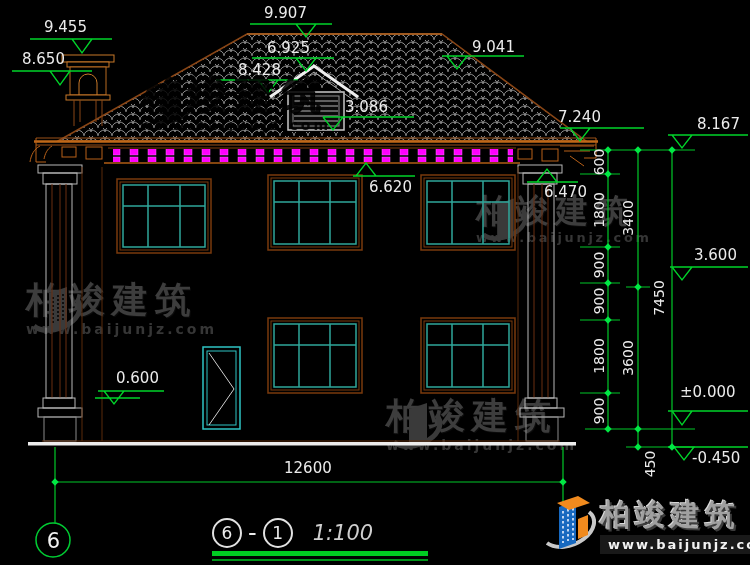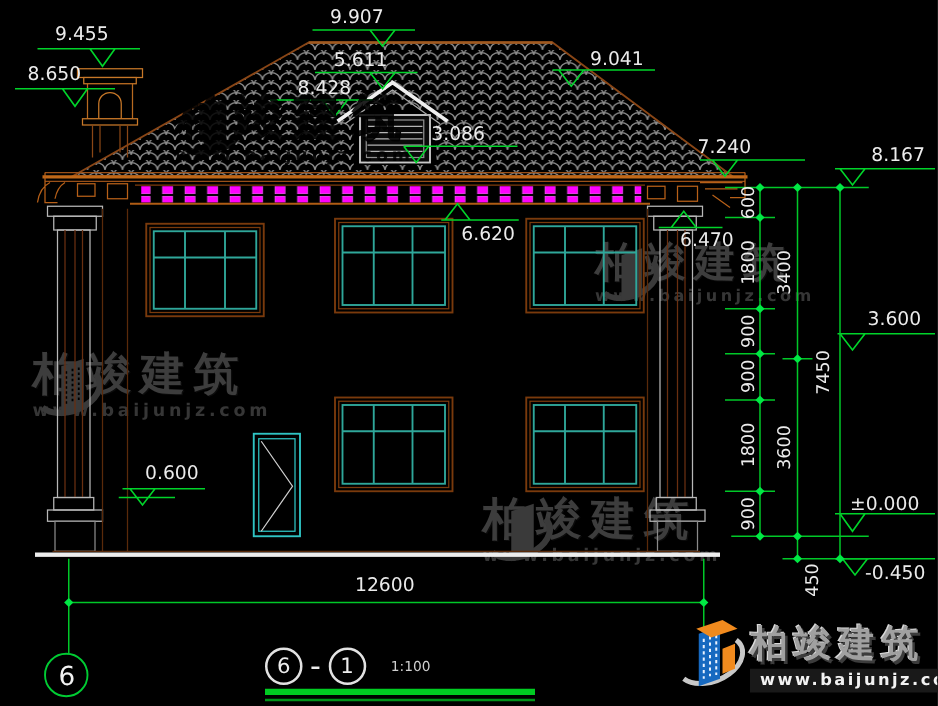--- a/index.html
+++ b/index.html
@@ -16,21 +16,21 @@
   .wm-url{font-size:14px;font-weight:bold;color:#363636;letter-spacing:3px;margin-top:3px;}
   .wm-roof .wm-brand{color:#232323;font-size:40px;}
   .wm-roof .wm-url{color:#262626;}
   .wm-roof{mix-blend-mode:multiply;}
   #title-row{position:absolute;left:212px;top:518px;display:flex;align-items:center;gap:6px;
              color:#ececec;}
   .circ{display:inline-flex;width:26px;height:26px;border:2px solid #e2e2e2;border-radius:50%;
         align-items:center;justify-content:center;font-size:17px;color:#ececec;}
   #title-name{font-size:27px;letter-spacing:2px;}
   #title-dash{font-size:24px;}
-  #title-scale{font-size:11px;color:#cfcfcf;margin-left:14px;}
+  #title-scale{font-size:21px;color:#cfcfcf;margin-left:14px;font-style:italic;}
   .bar1{position:absolute;left:212px;top:551px;width:216px;height:5px;background:#00cc22;}
   .bar2{position:absolute;left:212px;top:559px;width:216px;height:2px;background:#00941a;}
   #axis-bubble-label{position:absolute;left:37px;top:524px;width:33px;height:33px;
     display:flex;align-items:center;justify-content:center;color:#f2f2f2;font-size:21px;}
   #brand-logo{position:absolute;left:538px;top:491px;width:212px;height:72px;}
   #logo-brand{position:absolute;left:62px;top:4px;font-size:30px;font-weight:bold;color:#a0a0a0;
     letter-spacing:5px;text-shadow:2px 2px 0 #3c3c3c,-1px -1px 0 #d8d8d8;white-space:nowrap;}
   #logo-url{position:absolute;left:62px;top:44px;font-size:13px;font-weight:bold;color:#f2f2f2;
     letter-spacing:2px;background:#191919;padding:2px 8px;white-space:nowrap;}
 </style>
@@ -254,30 +254,30 @@
     </svg>
     <div>
       <div class="wm-brand">柏竣建筑</div>
       <div class="wm-url">www.baijunjz.com</div>
     </div>
   </div>
 
   <div class="lbl" style="left:44px;top:20px;">9.455</div>
   <div class="lbl" style="left:22px;top:52px;">8.650</div>
   <div class="lbl" style="left:264px;top:6px;">9.907</div>
-  <div class="lbl" style="left:267px;top:41px;">5.611</div>
+  <div class="lbl" style="left:267px;top:41px;">6.925</div>
   <div class="lbl" style="left:238px;top:63px;">8.428</div>
   <div class="lbl" style="left:345px;top:100px;">3.086</div>
   <div class="lbl" style="left:472px;top:40px;">9.041</div>
   <div class="lbl" style="left:558px;top:110px;">7.240</div>
   <div class="lbl" style="left:697px;top:117px;">8.167</div>
   <div class="lbl" style="left:369px;top:180px;text-align:right;">6.620</div>
   <div class="lbl" style="left:544px;top:185px;">6.470</div>
   <div class="lbl" style="left:694px;top:248px;">3.600</div>
-  <div class="lbl" style="left:680px;top:396px;">±0.000</div>
+  <div class="lbl" style="left:680px;top:385px;">±0.000</div>
   <div class="lbl" style="left:692px;top:451px;">-0.450</div>
   <div class="lbl" style="left:116px;top:371px;">0.600</div>
 
   <div class="lbl dim rot" style="left:599px;top:162px;">600</div>
   <div class="lbl dim rot" style="left:599px;top:210px;">1800</div>
   <div class="lbl dim rot" style="left:599px;top:265px;">900</div>
   <div class="lbl dim rot" style="left:599px;top:301px;">900</div>
   <div class="lbl dim rot" style="left:599px;top:356px;">1800</div>
   <div class="lbl dim rot" style="left:599px;top:411px;">900</div>
   <div class="lbl dim rot" style="left:628px;top:218px;">3400</div>

